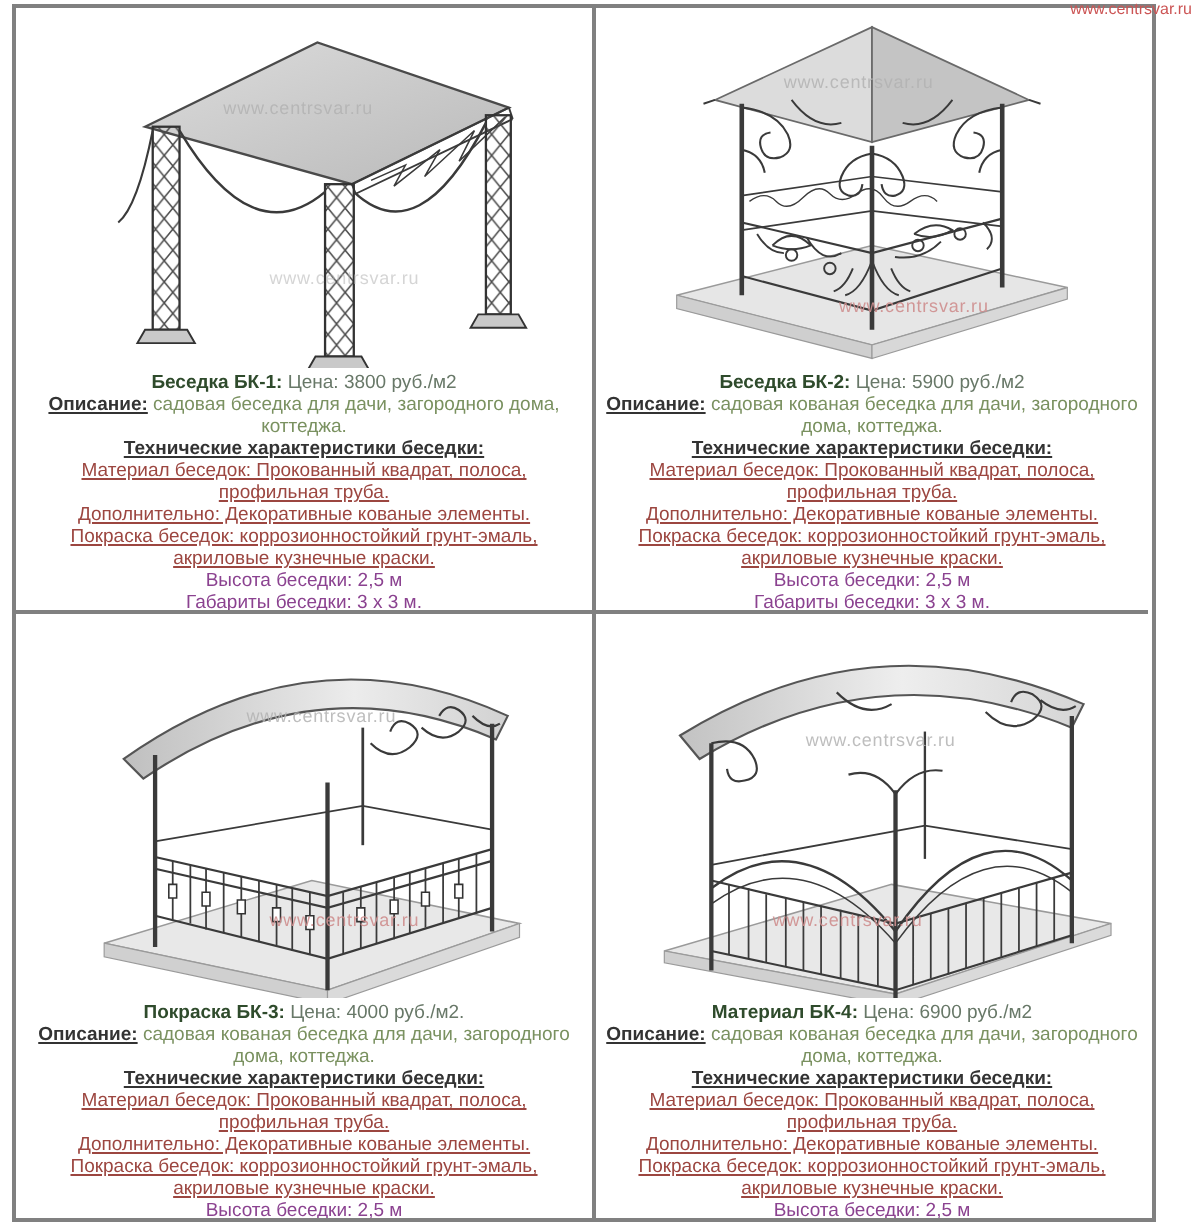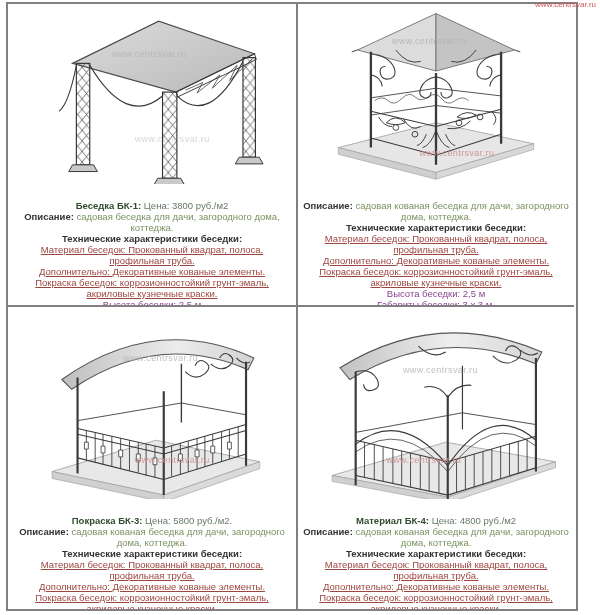--- a/index.html
+++ b/index.html
@@ -8,25 +8,25 @@
         grid-template-columns:290px 276px;grid-template-rows:303px 302px;background:#fff;}
   .card{position:relative;display:flex;flex-direction:column;overflow:hidden;}
   .card.col1{border-right:2px solid #808080;}
   .card.row1{border-bottom:2px solid #808080;}
   .figure{position:relative;flex:0 0 180px;}
   .figure svg{position:absolute;left:0;top:0;width:100%;height:100%;}
   .wm{position:absolute;font-size:9px;letter-spacing:.4px;white-space:nowrap;pointer-events:none;}
   .wm-gray{color:#b3b3b3;opacity:.85;}
   .wm-red{color:#cf8f8f;opacity:.9;}
   .wm-corner{position:absolute;right:4px;top:0;font-size:8px;color:#cc5555;z-index:5;}
-  .info{flex:1;text-align:center;font-size:9.5px;line-height:11px;padding:2px 5px 0 5px;margin-top:14px;}
+  .info{flex:1;text-align:center;font-size:9.5px;line-height:11px;padding:2px 5px 0 5px;}
   .line{margin:0;}
   .t-name{color:#2f4b2c;font-weight:bold;}
   .t-price{color:#687868;}
-  .t-label{color:#333333;font-weight:bold;}
+  .t-label{color:#333333;font-weight:bold;text-decoration:underline;}
   .t-desc{color:#7a9160;}
   .t-red{color:#9c4640;text-decoration:underline;}
   .t-purple{color:#8b4290;}
   .g-line{stroke:#3a3a3a;fill:none;}
 </style>
 </head>
 <body>
 
 <span class="wm-corner">www.centrsvar.ru</span>
 
@@ -94,20 +94,21 @@
         <circle cx="116" cy="136" r="3" class="g-line" stroke-width="1"></circle>
         <path class="g-line" stroke-width="1" d="M150,130 q14,2 24,-8 M196,112 q8,8 2,14 M160,118 q10,-8 20,-2 q-10,6 -20,2"></path>
         <circle cx="162" cy="124" r="3" class="g-line" stroke-width="1"></circle>
         <circle cx="184" cy="118" r="3" class="g-line" stroke-width="1"></circle>
         <path class="g-line" stroke-width="1" d="M138,132 q-6,16 -14,18 M138,132 q6,16 14,18 M138,132 v22 M128,136 q-4,10 -10,12 M148,136 q4,10 10,12"></path>
       </svg>
       <span class="wm wm-gray" style="left:34%;top:18%;">www.centrsvar.ru</span>
       <span class="wm wm-red" style="left:44%;top:80%;">www.centrsvar.ru</span>
     </div>
     <div class="info">
+      <div class="line"><b class="t-name">Беседка БК-2:</b> <span class="t-price">Цена: 5900 руб./м2</span></div>
       <div class="line"><b class="t-label">Описание:</b> <span class="t-desc">садовая кованая беседка для дачи, загородного дома, коттеджа.</span></div>
       <div class="line t-label">Технические характеристики беседки:</div>
       <div class="line t-red">Материал беседок: Прокованный квадрат, полоса, профильная труба.</div>
       <div class="line t-red">Дополнительно: Декоративные кованые элементы.</div>
       <div class="line t-red">Покраска беседок: коррозионностойкий грунт-эмаль, акриловые кузнечные краски.</div>
       <div class="line t-purple">Высота беседки: 2,5 м</div>
       <div class="line t-purple">Габариты беседки: 3 х 3 м.</div>
     </div>
   </div>
 
@@ -132,21 +133,21 @@
         <path class="g-line" stroke-width="1.1" d="M70,124 L158,144 L242,120 M70,130 L158,150 L242,126 M70,154 L158,176 L242,150"></path>
         <path class="g-line" stroke-width="0.9" d="M79,126V156 M88,128V158 M96,130V161 M105,132V163 M114,134V165 M123,136V167 M132,138V169 M140,140V172 M149,142V174"></path>
         <path d="M77,138h4v7h-4z M94,142h4v7h-4z M112,146h4v7h-4z M130,150h4v7h-4z M147,154h4v7h-4z" fill="#fff" stroke="#333" stroke-width="0.8"></path>
         <path class="g-line" stroke-width="0.9" d="M166,142V173 M175,139V171 M183,137V168 M192,134V166 M200,132V163 M208,130V160 M217,127V158 M225,125V155 M234,122V153"></path>
         <path d="M173,150h4v7h-4z M190,146h4v7h-4z M206,142h4v7h-4z M223,138h4v7h-4z" fill="#fff" stroke="#333" stroke-width="0.8"></path>
       </svg>
       <span class="wm wm-gray" style="left:40%;top:24%;">www.centrsvar.ru</span>
       <span class="wm wm-red" style="left:44%;top:77%;">www.centrsvar.ru</span>
     </div>
     <div class="info">
-      <div class="line"><b class="t-name">Покраска БК-3:</b> <span class="t-price">Цена: 5800 руб./м2.</span></div>
+      <div class="line"><b class="t-name">Покраска БК-3:</b> <span class="t-price">Цена: 4000 руб./м2.</span></div>
       <div class="line"><b class="t-label">Описание:</b> <span class="t-desc">садовая кованая беседка для дачи, загородного дома, коттеджа.</span></div>
       <div class="line t-label">Технические характеристики беседки:</div>
       <div class="line t-red">Материал беседок: Прокованный квадрат, полоса, профильная труба.</div>
       <div class="line t-red">Дополнительно: Декоративные кованые элементы.</div>
       <div class="line t-red">Покраска беседок: коррозионностойкий грунт-эмаль, акриловые кузнечные краски.</div>
       <div class="line t-purple">Высота беседки: 2,5 м</div>
 
     </div>
   </div>
 
@@ -171,21 +172,21 @@
         <path class="g-line" stroke-width="1.1" d="M56,136 L150,158 L240,132 M56,172 L150,192 L240,164"></path>
         <path class="g-line" stroke-width="0.9" d="M65,138V174 M75,140V176 M84,143V178 M94,145V180 M103,147V182 M112,149V184 M122,151V186 M131,154V188 M141,156V190"></path>
         <path class="g-line" stroke-width="0.9" d="M159,155V189 M168,153V186 M177,150V184 M186,148V181 M195,145V178 M204,142V175 M213,140V172 M222,137V170 M231,135V167"></path>
         <path class="g-line" stroke-width="1.2" d="M56,140 Q103,104 150,162 M150,162 Q195,96 240,136"></path>
         <path class="g-line" stroke-width="0.8" d="M56,148 Q103,114 150,168 M150,168 Q195,106 240,142"></path>
       </svg>
       <span class="wm wm-gray" style="left:38%;top:30%;">www.centrsvar.ru</span>
       <span class="wm wm-red" style="left:32%;top:77%;">www.centrsvar.ru</span>
     </div>
     <div class="info">
-      <div class="line"><b class="t-name">Материал БК-4:</b> <span class="t-price">Цена: 4800 руб./м2</span></div>
+      <div class="line"><b class="t-name">Материал БК-4:</b> <span class="t-price">Цена: 6900 руб./м2</span></div>
       <div class="line"><b class="t-label">Описание:</b> <span class="t-desc">садовая кованая беседка для дачи, загородного дома, коттеджа.</span></div>
       <div class="line t-label">Технические характеристики беседки:</div>
       <div class="line t-red">Материал беседок: Прокованный квадрат, полоса, профильная труба.</div>
       <div class="line t-red">Дополнительно: Декоративные кованые элементы.</div>
       <div class="line t-red">Покраска беседок: коррозионностойкий грунт-эмаль, акриловые кузнечные краски.</div>
       <div class="line t-purple">Высота беседки: 2,5 м</div>
 
     </div>
   </div>
 

